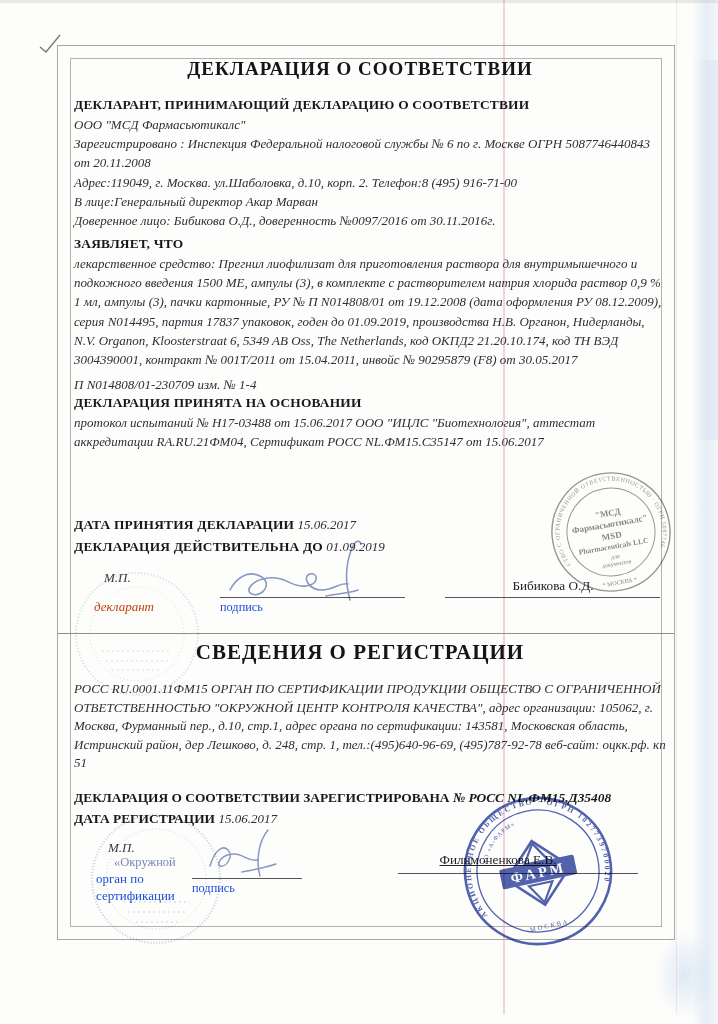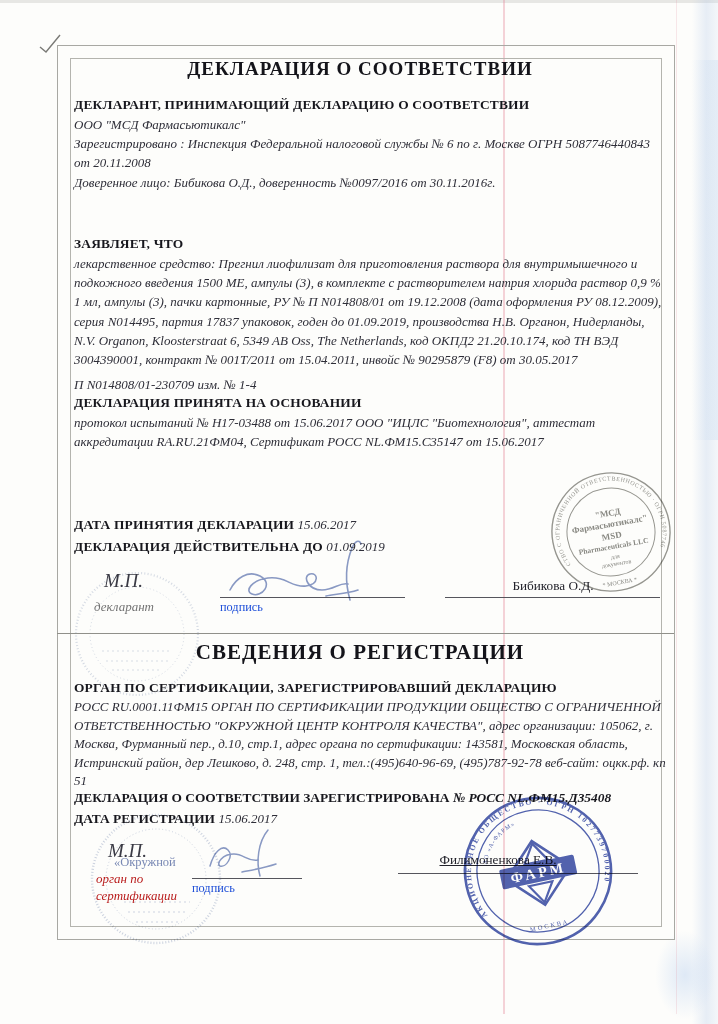--- a/index.html
+++ b/index.html
@@ -32,24 +32,24 @@
   .blockC{top:375px;}
   .blockC p{margin-bottom:1px;}
   .dateline{left:74px;font-size:13.4px;color:#17171d;}
   .dateline b{font-weight:bold;letter-spacing:.2px;}
   .dateline i{font-weight:normal;font-size:13px;color:#2e2e38;}
   .d1{top:517px;} .d2{top:539px;}
   .regline{left:74px;font-size:13.4px;color:#17171d;}
   .regline .val{font-style:italic;font-weight:bold;}
   .r1{top:790px;} .r2{top:811px;text-align:right;}
 
-  .mp{font-size:19px;font-style:italic;color:#3a3a44;}
-  .mp1{left:104px;top:570px;} .role1{left:94px;top:599px;font-size:13px;font-style:italic;color:#737373;}
+  .mp{font-size:13px;font-style:italic;color:#3a3a44;}
+  .mp1{left:104px;top:570px;} .role1{left:94px;top:599px;font-size:13px;font-style:italic;color:#c2410c;}
   .mp2{left:108px;top:840px;}
-  .role2{left:96px;top:871px;font-size:13px;font-style:italic;color:#b91c1c;line-height:16.5px;}
+  .role2{left:96px;top:871px;font-size:13px;color:#1d4ed8;line-height:16.5px;}
   .sigline{border-top:1.2px solid #55555c;height:0;}
   .sl1{left:220px;top:597px;width:185px;} .sl1r{left:445px;top:597px;width:215px;}
   .slb{left:192px;top:878px;width:110px;} .slbr{left:398px;top:873px;width:240px;}
   .undertext{font-size:12.3px;color:#1d4ed8;}
   .ut1{left:220px;top:600px;width:185px;} .ut1r{left:445px;top:600px;width:215px;}
   .utb{left:192px;top:881px;width:110px;} .utbr{left:398px;top:876px;width:240px;font-size:12.6px;}
   .nameover{text-align:center;font-size:13.2px;color:#23232b;}
   .n1{left:448px;top:578px;width:210px;} .n2{left:398px;top:852px;width:200px;text-decoration:underline;}
 
   .stamp{mix-blend-mode:multiply;}
@@ -80,20 +80,22 @@
 
   <div class="abs frame-outer"></div>
   <div class="abs frame-inner"></div>
 
   <div class="abs title title1">ДЕКЛАРАЦИЯ О СООТВЕТСТВИИ</div>
 
   <div class="abs tblock blockA">
     <h3>ДЕКЛАРАНТ, ПРИНИМАЮЩИЙ ДЕКЛАРАЦИЮ О СООТВЕТСТВИИ</h3>
     <p>ООО "МСД Фармасьютикалс"</p>
     <p>Зарегистрировано : Инспекция Федеральной налоговой службы № 6 по г. Москве ОГРН 5087746440843 от 20.11.2008</p>
+    <p>Адрес:119049, г. Москва. ул.Шаболовка, д.10, корп. 2. Телефон:8 (495) 916-71-00</p>
+    <p>В лице:Генеральный директор Акар Марван</p>
     <p>Доверенное лицо: Бибикова О.Д., доверенность №0097/2016 от 30.11.2016г.</p>
   </div>
 
   <div class="abs tblock blockB">
     <h3>ЗАЯВЛЯЕТ, ЧТО</h3>
     <p>лекарственное средство: Прегнил лиофилизат для приготовления раствора для внутримышечного и подкожного введения 1500 МЕ, ампулы (3), в комплекте с растворителем натрия хлорида раствор 0,9 % 1 мл, ампулы (3), пачки картонные, РУ № П N014808/01 от 19.12.2008 (дата оформления РУ 08.12.2009), серия N014495, партия 17837 упаковок, годен до 01.09.2019, производства Н.В. Органон, Нидерланды, N.V. Organon, Kloosterstraat 6, 5349 AB Oss, The Netherlands, код ОКПД2 21.20.10.174, код ТН ВЭД 3004390001, контракт № 001T/2011 от 15.04.2011, инвойс № 90295879 (F8) от 30.05.2017</p>
   </div>
 
   <div class="abs tblock blockC">
     <p>П N014808/01-230709 изм. № 1-4</p>
@@ -153,21 +155,20 @@
       <circle cx="65" cy="65" r="47" stroke-width="1" stroke-dasharray="1,2.6"></circle>
       <path d="M30,82 H100 M34,92 H96 M40,101 H90" stroke-width="2" stroke-dasharray="2,3" opacity=".5"></path>
     </g>
   </svg>
 
   <div class="abs divider"></div>
 
   <div class="abs title title2">СВЕДЕНИЯ О РЕГИСТРАЦИИ</div>
 
   <div class="abs tblock blockE" style="top:680px;">
-    <h3>ОРГАН ПО СЕРТИФИКАЦИИ, ЗАРЕГИСТРИРОВАВШИЙ ДЕКЛАРАЦИЮ</h3>
     <p style="line-height:18.6px;">РОСС RU.0001.11ФМ15 ОРГАН ПО СЕРТИФИКАЦИИ ПРОДУКЦИИ ОБЩЕСТВО С ОГРАНИЧЕННОЙ ОТВЕТСТВЕННОСТЬЮ "ОКРУЖНОЙ ЦЕНТР КОНТРОЛЯ КАЧЕСТВА", адрес организации: 105062, г. Москва, Фурманный пер., д.10, стр.1, адрес органа по сертификации: 143581, Московская область, Истринский район, дер Лешково, д. 248, стр. 1, тел.:(495)640-96-69, (495)787-92-78 веб-сайт: оцкк.рф. кп 51</p>
   </div>
 
   <div class="abs regline r1">
     <b>ДЕКЛАРАЦИЯ О СООТВЕТСТВИИ ЗАРЕГИСТРИРОВАНА</b>
     <span class="val">№ РОСС NL.ФМ15.Д35408</span>
   </div>
   <div class="abs regline r2">
     <b>ДАТА РЕГИСТРАЦИИ</b>
     <i style="font-weight:normal;font-size:13px;color:#2e2e38;">15.06.2017</i>

